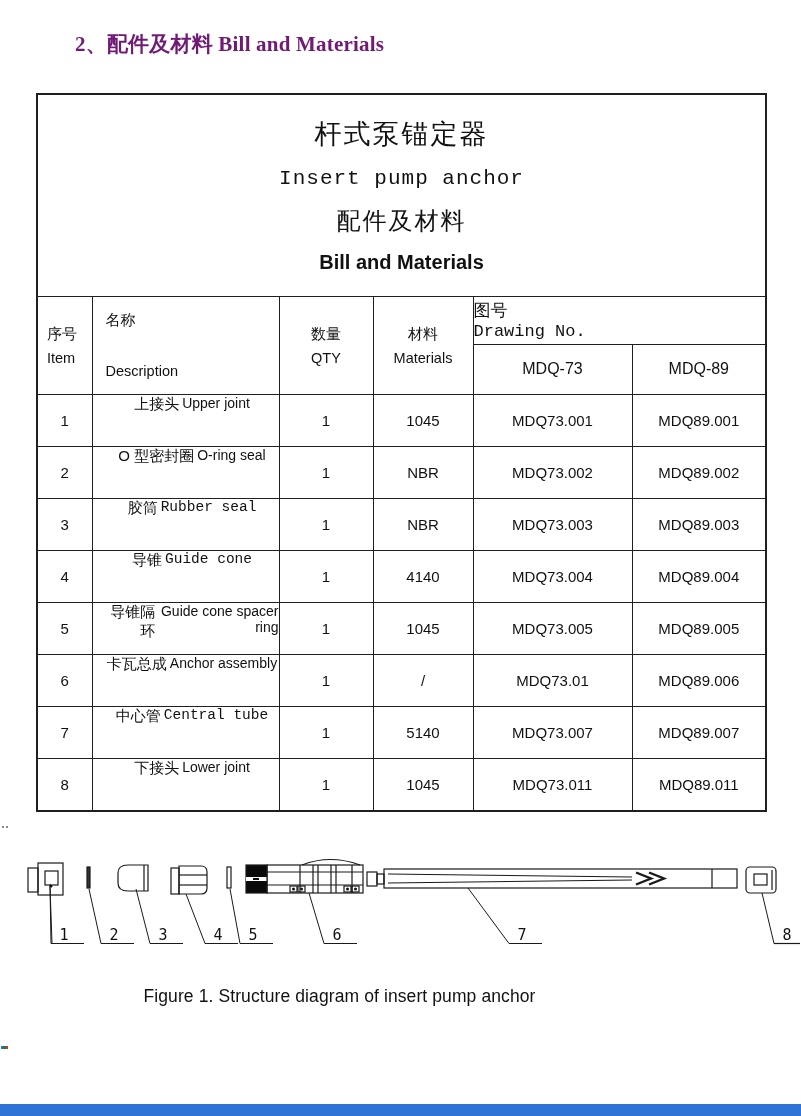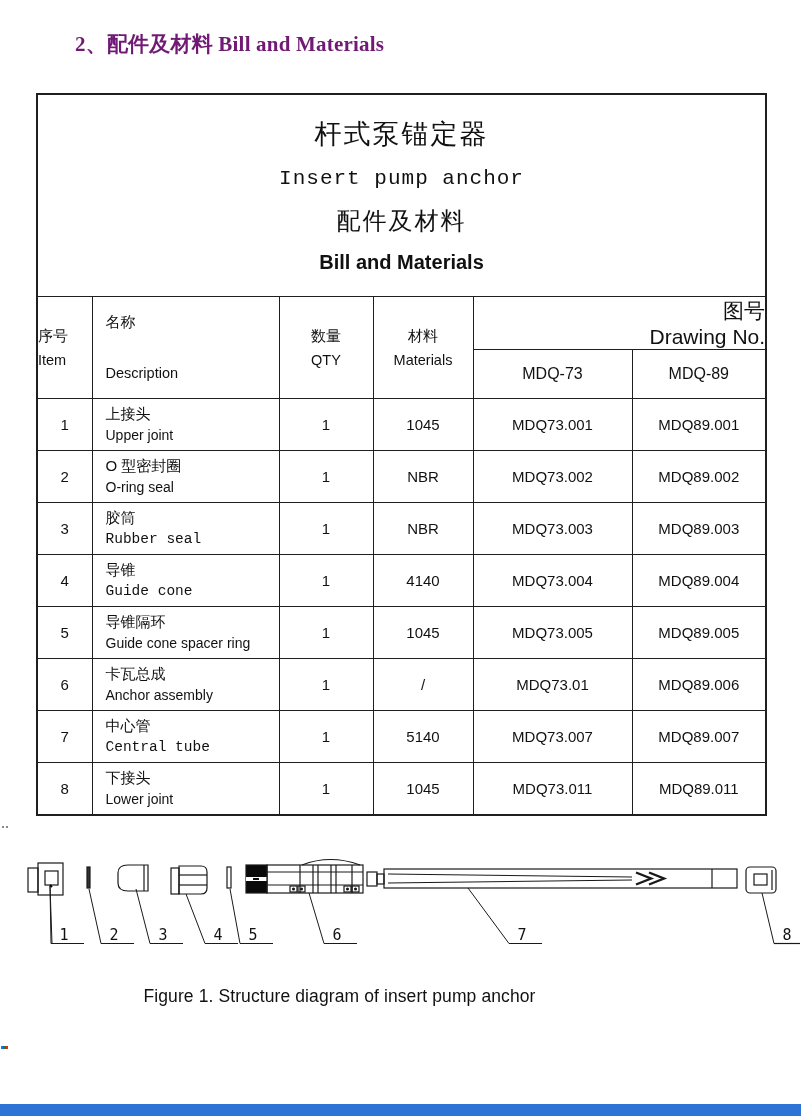--- a/index.html
+++ b/index.html
@@ -12,33 +12,33 @@
   .bom-table td { border:1.5px solid #1f1f1f; vertical-align:middle; padding:0; }
   .bom-table { border:2px solid #1f1f1f; }
 
   .title-cell { height:202px; }
   .title-stack { display:flex; flex-direction:column; justify-content:space-around; align-items:center; height:100%; padding:14px 8px; }
   .t-zh1 { font-size:27px; font-family:"DejaVu Serif", serif; letter-spacing:2px; }
   .t-en1 { font-size:21px; font-family:"Liberation Mono", monospace; letter-spacing:1px; }
   .t-zh2 { font-size:24px; font-family:"DejaVu Serif", serif; letter-spacing:2px; }
   .t-en2 { font-size:20px; font-weight:bold; }
 
-  .hdr-main { height:48px; text-align:right; font-size:21px; }
+  .hdr-main { height:48px; text-align:left; font-size:17px;font-family:Liberation Mono, monospace; }
   .hdr-sub td { height:49px; text-align:center; font-size:16px; }
   .two-line { display:flex; flex-direction:column; justify-content:center; gap:6px; height:97px; }
   .two-line .zh { font-size:15px; }
   .two-line .en { font-size:14.5px; }
-  .pad-left { text-align:left; }
+  .pad-left { padding-left:9px; text-align:left; }
   .pad-left2 { padding-left:13px; text-align:left;gap:33px; }
   .center { text-align:center; }
 
   .data-row td { height:51px; font-size:15px; }
   .cell-item, .cell-qty, .cell-mat, .cell-dwg { text-align:center; }
   .cell-dwg { font-size:15.5px; }
-  .desc-stack { display:flex; flex-direction:column; justify-content:center; gap:3px; padding-left:13px; height:51px; }
+  .desc-stack { display:flex; flex-direction:row; justify-content:center; gap:3px; padding-left:13px; height:51px;text-align:right; }
   .desc-zh { font-size:15px; }
   .desc-en { font-size:14px; }
   .desc-en.mono { font-family:"Liberation Mono", monospace; font-size:14.5px; }
 
   .stray-1 { position:absolute; left:2px; top:814px; width:8px; height:3px; }
   .stray-1 i { display:inline-block; width:2px; height:2px; background:#8a8a8a; margin-right:2px; }
   .stray-2 { position:absolute; left:1px; top:1046px; width:7px; height:3px;
              background:linear-gradient(90deg,#1a73e8 0 33%,#188038 33% 66%,#d93025 66% 100%); }
 
   .diagram { position:absolute; left:0; top:848px; width:801px; height:110px; }

